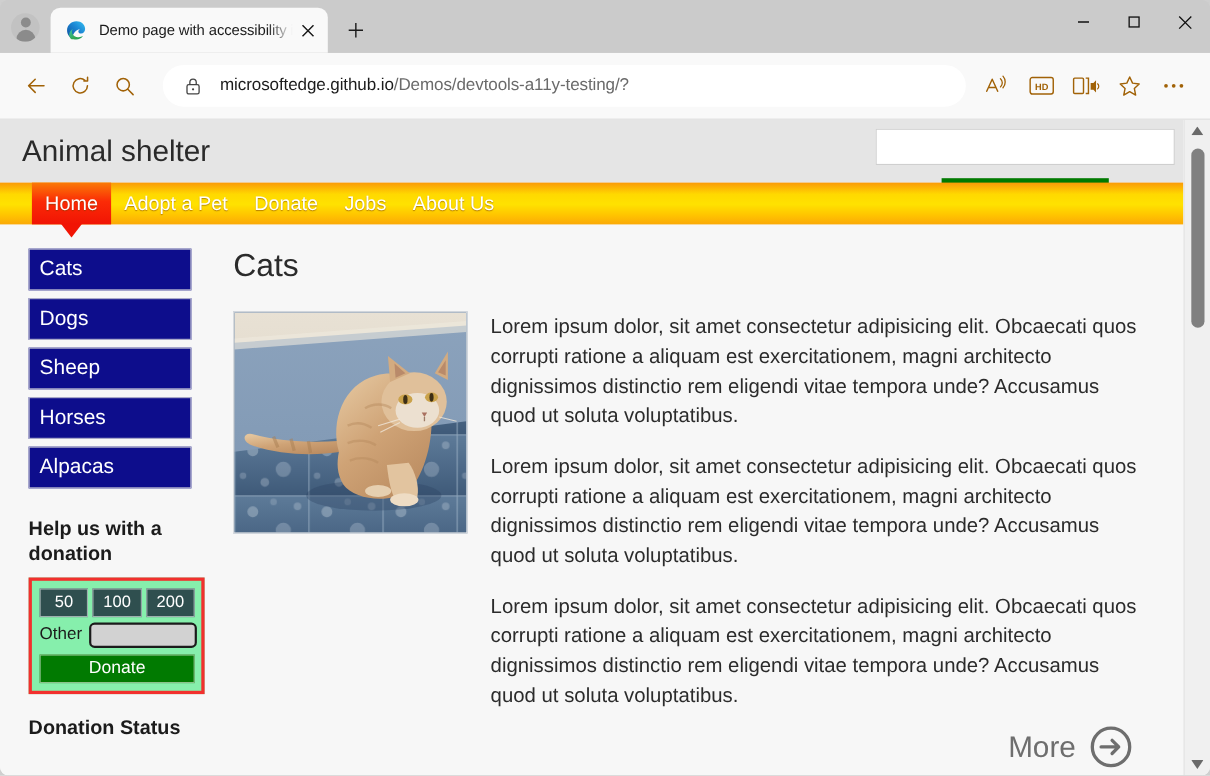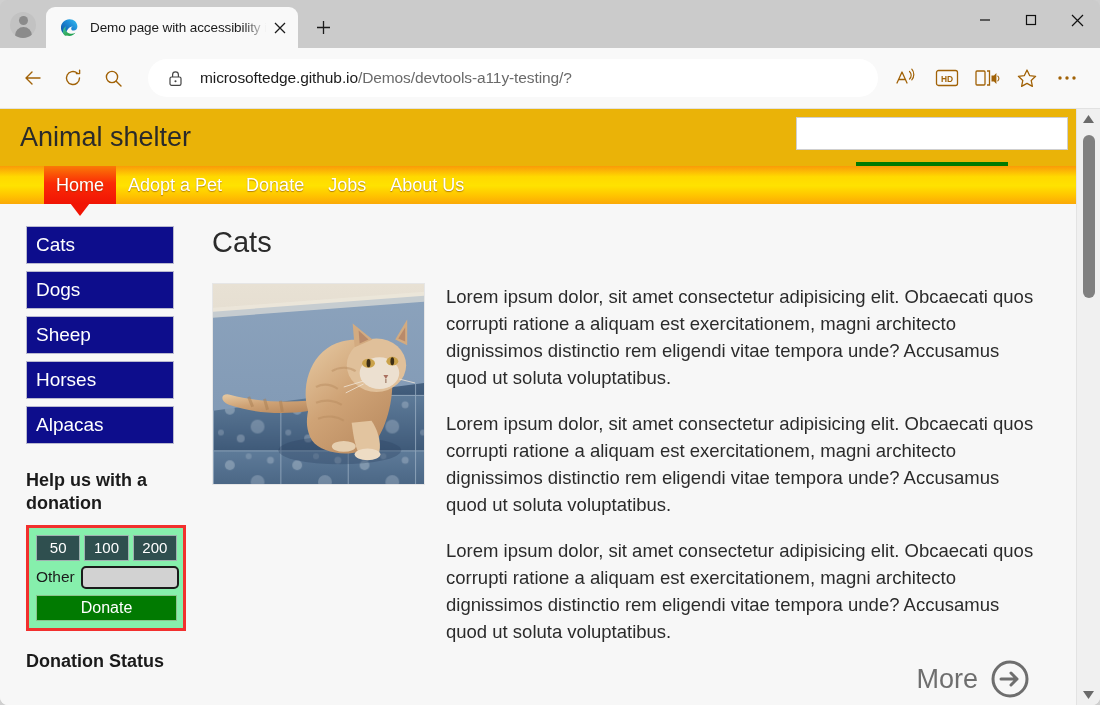--- a/index.html
+++ b/index.html
@@ -139,21 +139,21 @@
   }
   .page {
     position: absolute; left: 0; top: 0;
     width: 1076px; height: 100%;
     background: #f7f7f7;
     overflow: hidden;
   }
 
   
   .site-banner {
-    background: #eab308;
+    background: #e5e5e5;
     height: 57px;
     display: flex; align-items: center;
     padding: 0 0 0 20px;
     position: relative;
   }
   .site-title {
     font-size: 27px;
     color: #2a2a2a;
     font-weight: 400;
   }
@@ -179,21 +179,21 @@
     font-size: 19px;
     font-family: "Liberation Sans", sans-serif;
     cursor: pointer;
   }
 
   .site-nav {
     height: 38px;
     background: linear-gradient(to bottom, #fa9a08 0%, #ffd900 28%, #ffe200 52%, #ffc400 78%, #fba907 100%);
     display: flex; align-items: stretch;
     position: relative;
-    padding-left: 44px;
+    padding-left: 29px;
   }
   .nav-item {
     display: flex; align-items: center;
     padding: 0 12px;
     font-size: 18px;
     color: #fff;
     text-shadow: 0 1px 1px rgba(120,60,0,.55);
     position: relative;
   }
   .nav-item.active {

